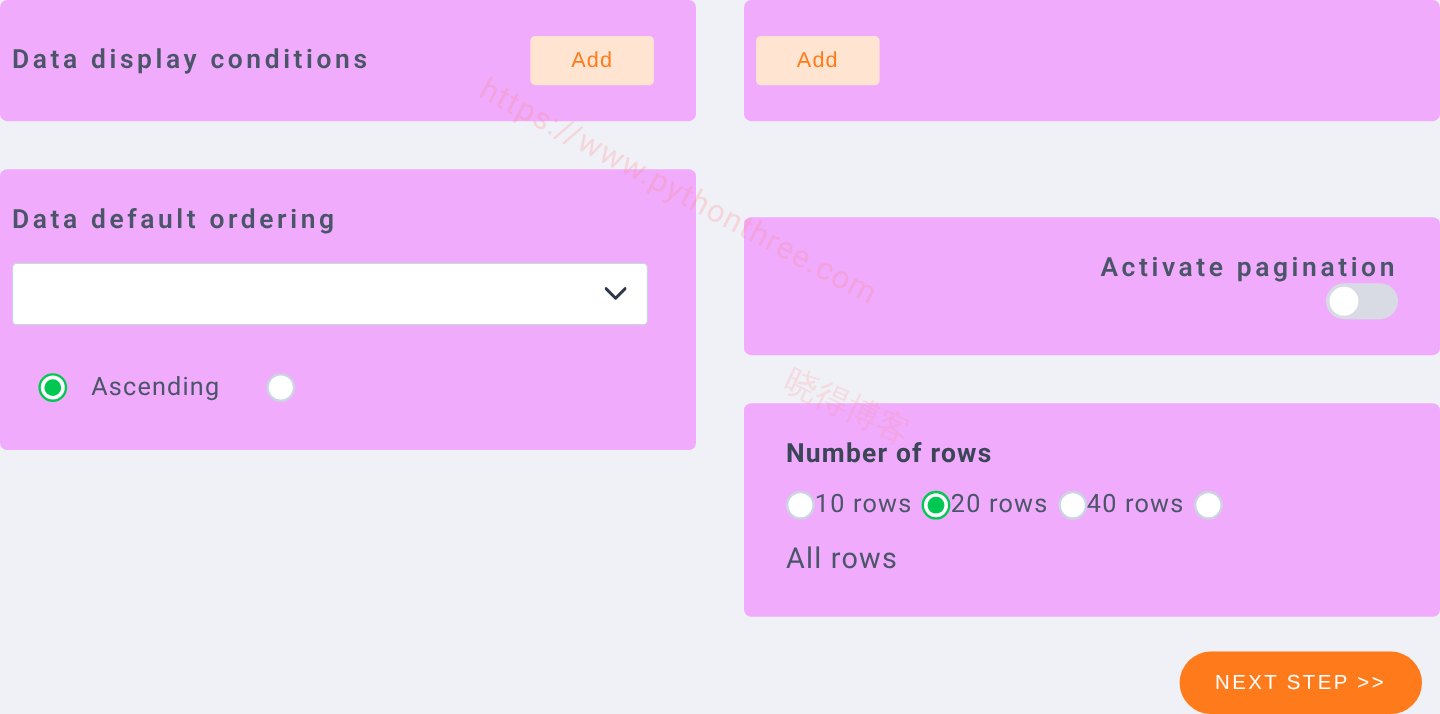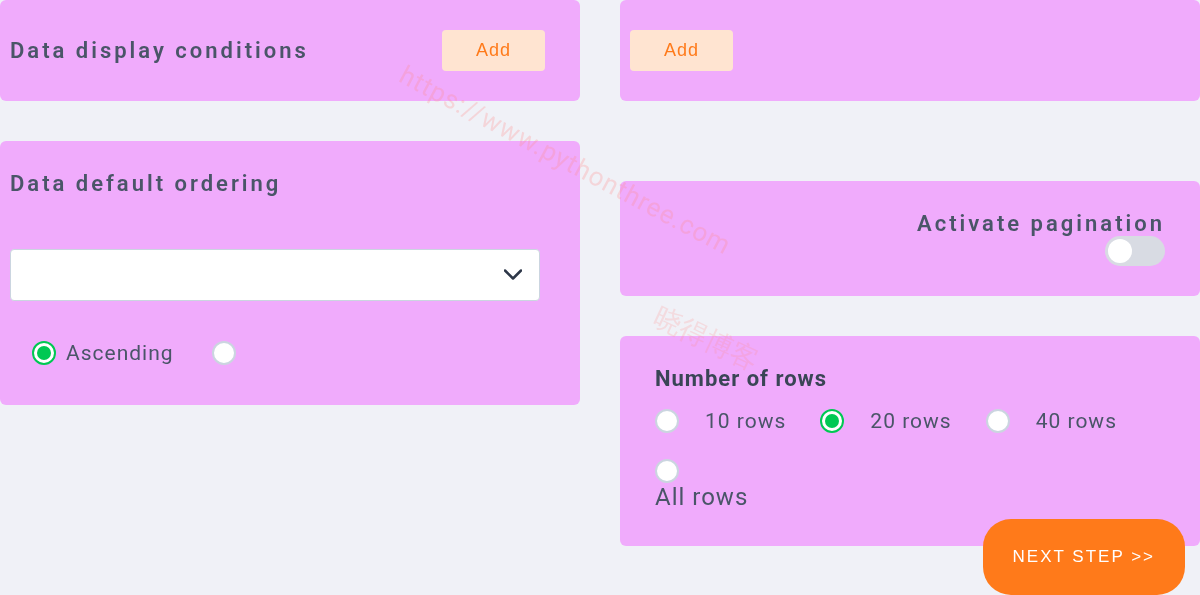--- a/index.html
+++ b/index.html
@@ -47,21 +47,21 @@
       font-size: 18px;
       font-weight: 500;
       letter-spacing: 1px;
       cursor: pointer;
       margin-right: 25px;
     }
     .ordering-card {
       padding: 30px 10px 40px 10px;
     }
     .ordering-card .card-title {
-      margin-bottom: 53px;
+      margin-bottom: 23px;
     }
     .select-wrap {
       position: relative;
       margin-bottom: 40px;
       padding-right: 30px;
     }
     .select {
       width: 100%;
       height: 52px;
       border: 1px solid #cbd5e0;
@@ -81,21 +81,21 @@
     }
     .radio-row {
       display: flex;
       align-items: center;
       gap: 16px;
       flex-wrap: wrap;
     }
     .radio-group {
       display: flex;
       align-items: center;
-      gap: 10px;
+      gap: 20px;
       padding-left: 22px;
     }
     .radio {
       width: 24px;
       height: 24px;
       border: 2px solid #cbd5e0;
       border-radius: 50%;
       display: inline-flex;
       align-items: center;
       justify-content: center;
@@ -150,41 +150,42 @@
     .rows-title {
       color: #3a4556;
       font-size: 22px;
       font-weight: 700;
       letter-spacing: 1px;
       margin-bottom: 18px;
     }
     .rows-options {
       display: flex;
       align-items: center;
-      gap: 26px;
+      gap: 0;
       flex-wrap: wrap;
+      margin-bottom: 18px;
     }
     .rows-options .radio-label {
       font-size: 21px;
       margin-right: 8px;
     }
     .all-rows {
       color: #4a5568;
       font-size: 24px;
       letter-spacing: 1px;
     }
     .next-btn {
       position: absolute;
       right: 15px;
       bottom: 0px;
       background: #ff7a1a;
       color: #fff;
       border: none;
       border-radius: 28px;
-      padding: 28px 30px;
+      padding: 16px 30px;
       font-size: 17px;
       font-weight: 500;
       letter-spacing: 2px;
       cursor: pointer;
     }
     .watermark1 {
       position: absolute;
       left: 380px;
       top: 145px;
       color: rgba(255, 140, 140, 0.28);

